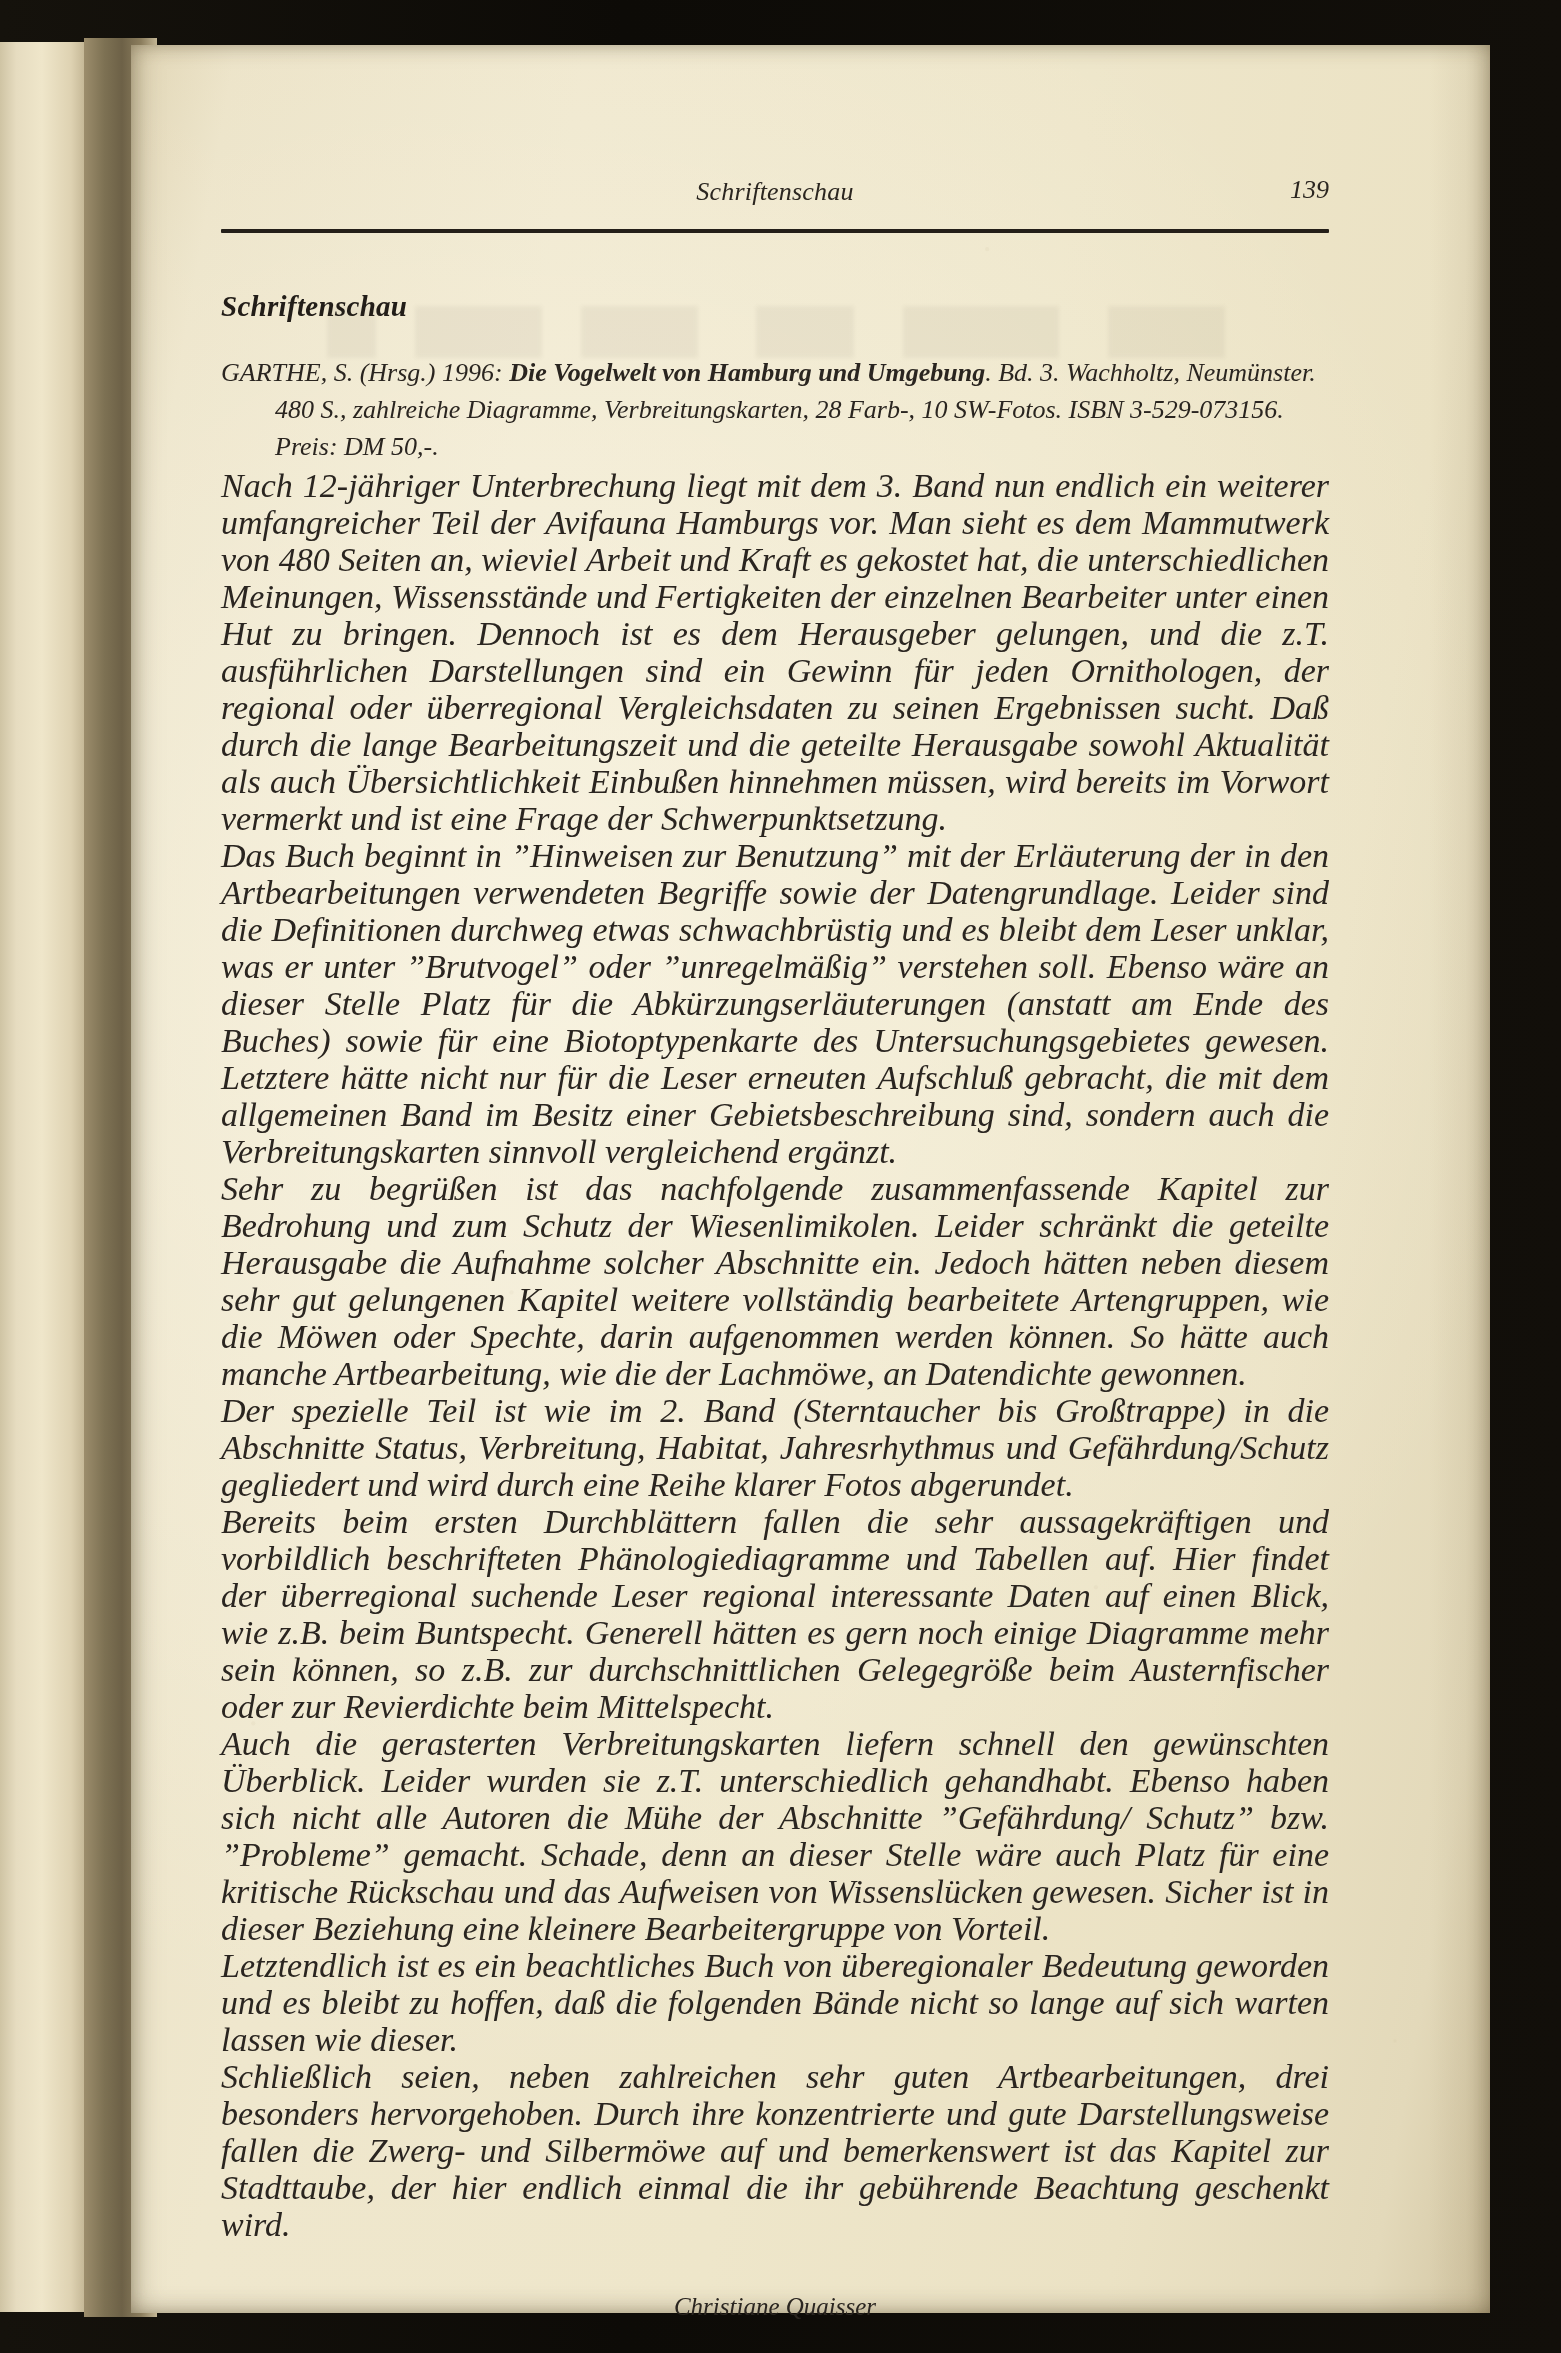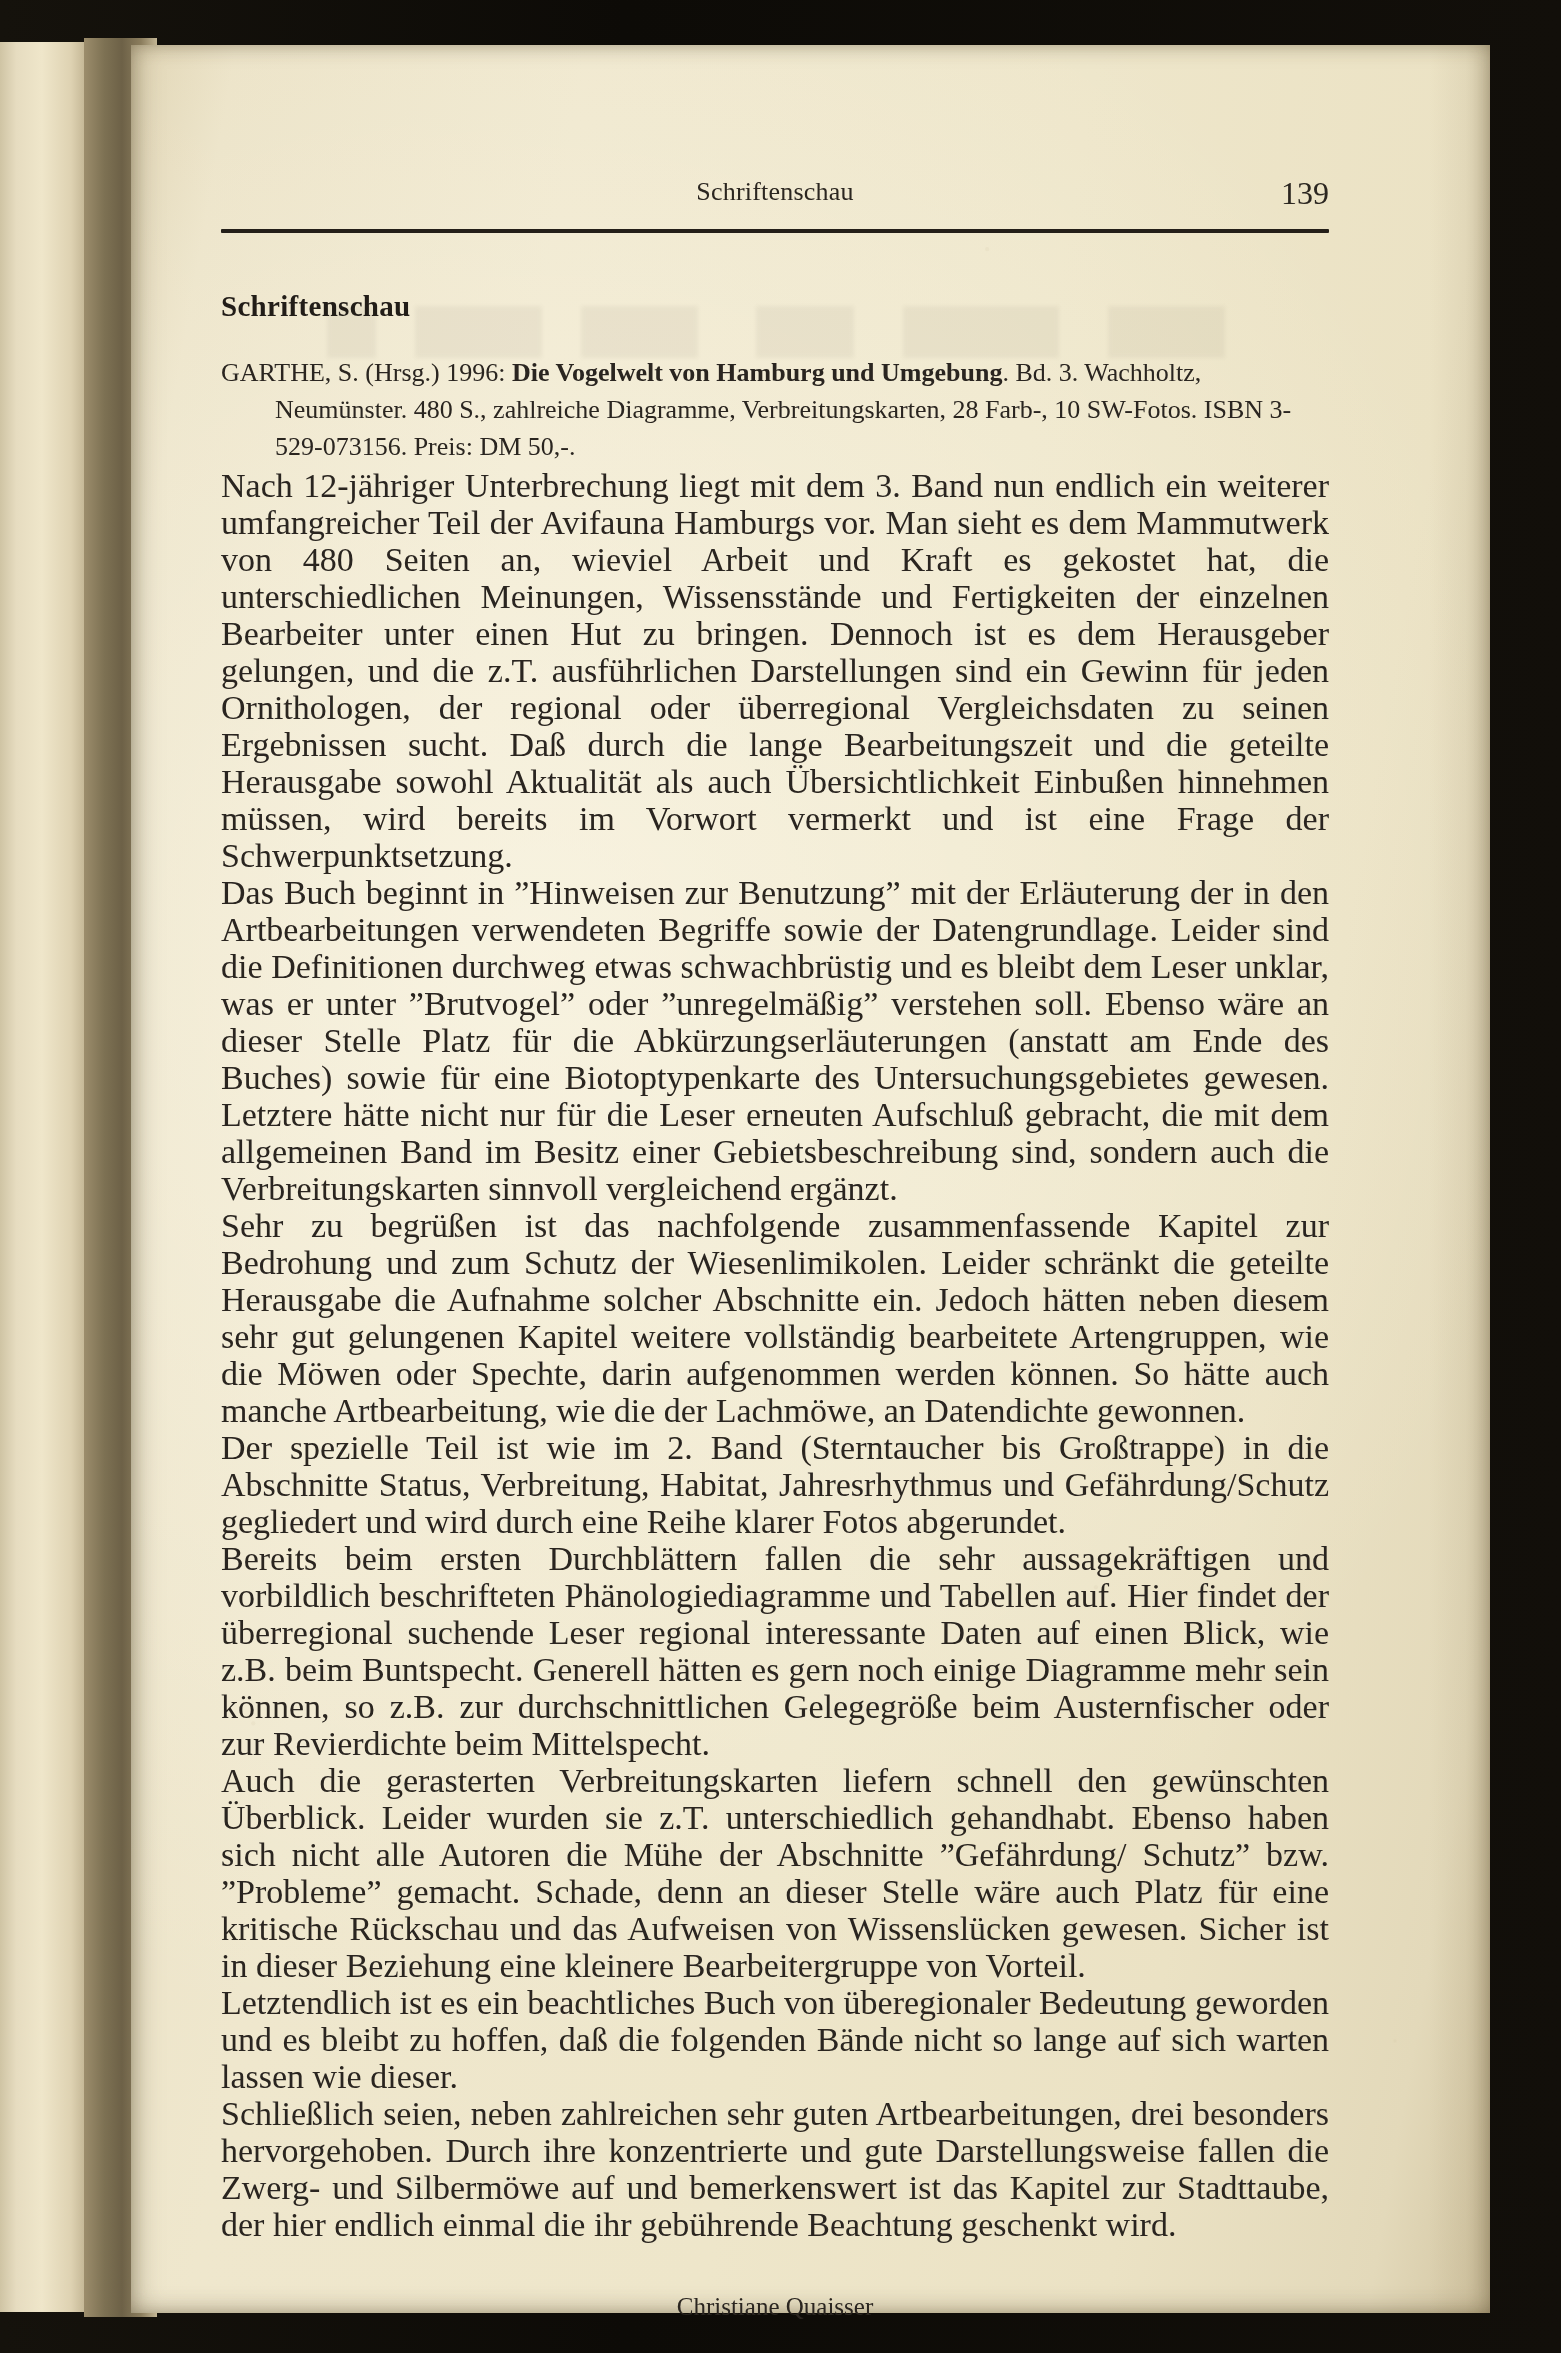--- a/index.html
+++ b/index.html
@@ -14,20 +14,21 @@
     font-family: "Liberation Serif", "DejaVu Serif", serif;
   }
 
   
   .scan {
     position: relative;
     width: 1561px;
     height: 2354px;
     background: #737373;
     overflow: hidden;
+    font-style: italic;
   }
 
   
   .bed {
     position: absolute;
     inset: 0;
     background:
       linear-gradient(90deg, #15120c 0%, #0d0b07 40%, #120f0a 100%);
   }
 
@@ -122,21 +123,21 @@
     top: 0;
     text-align: center;
     font-size: 26px;
     letter-spacing: 0.2px;
     color: #2b2620;
   }
   .rh-folio {
     position: absolute;
     right: 0;
     top: -1.7px;
-    font-size: 32px;
+    font-size: 26px;
     color: #2b2620;
   }
   .rule {
     height: 4.4px;
     background: #241f19;
     margin-top: 7px;
     margin-bottom: 57px;
     border-radius: 0.9px;
   }
 

